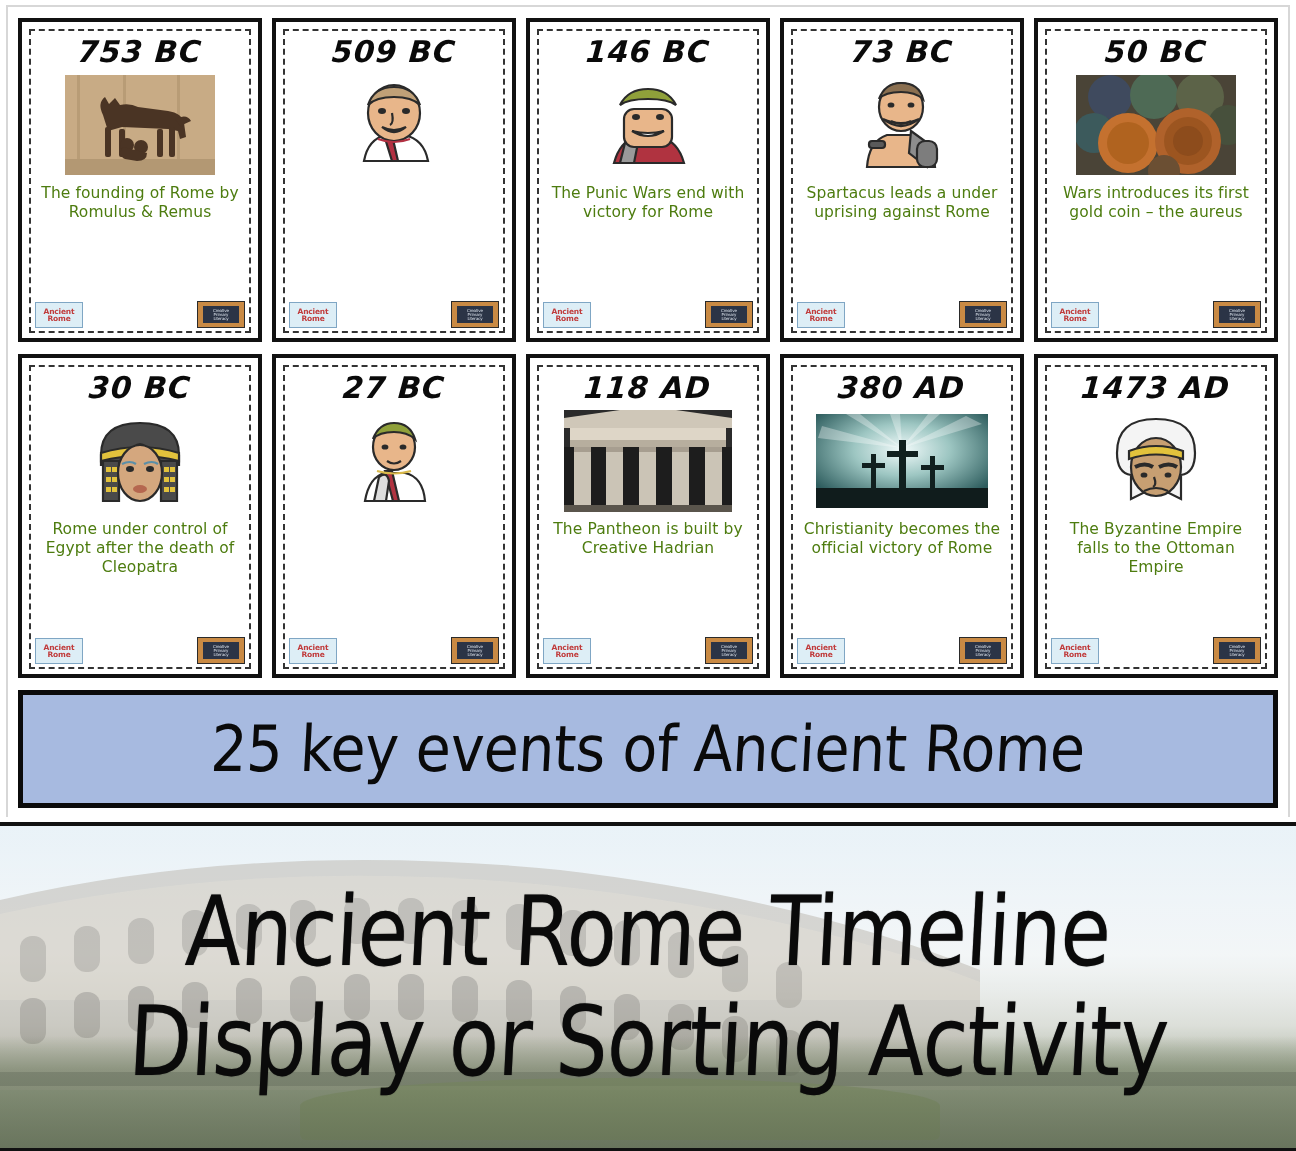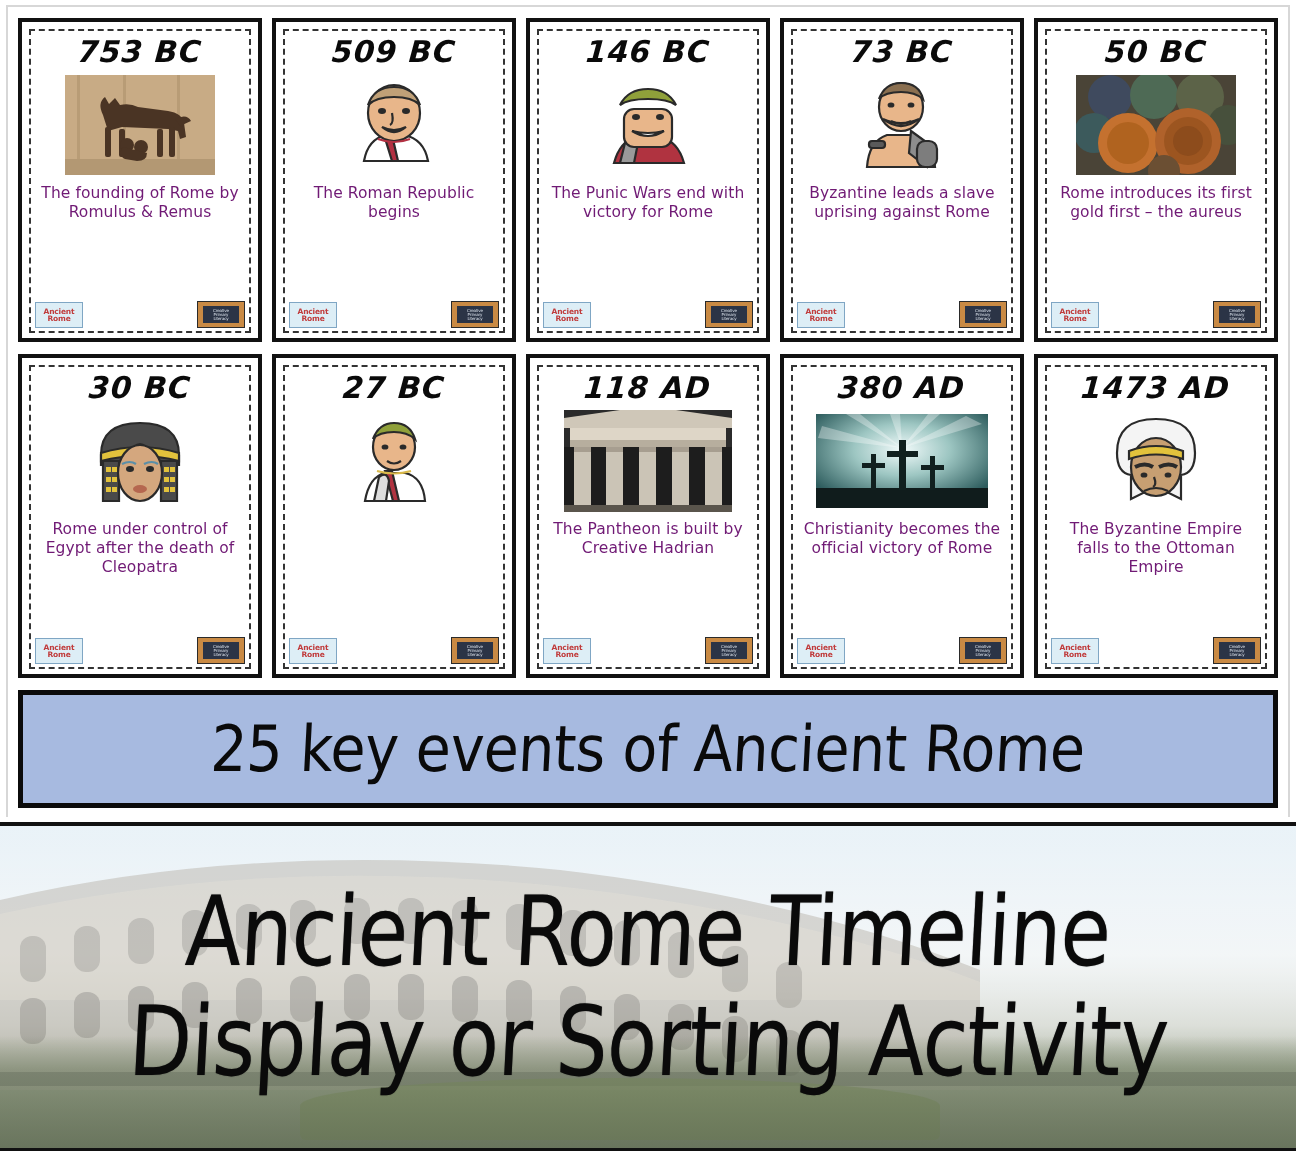--- a/index.html
+++ b/index.html
@@ -85,21 +85,21 @@
     align-items: center;
     justify-content: center;
     position: relative;
   }
   .card-art svg { display: block; }
 
   .card-text {
     font-family: "DejaVu Sans", sans-serif;
     font-size: 15.5px;
     line-height: 1.23;
-    color: #701a75;
+    color: #4d7c0f;
     text-align: center;
     margin-top: 5px;
     padding: 0 2px;
     letter-spacing: 0.1px;
     flex: 1 1 auto;
   }
 
   .card-footer {
     position: absolute;
     left: 4px;
@@ -336,21 +336,20 @@
               <ellipse cx="60" cy="40" rx="26" ry="28" fill="#e8b68a"></ellipse>
               <path d="M34 32 q6 -18 26 -18 q20 0 26 18 q-8 -8 -26 -8 q-18 0 -26 8z" fill="#c0a077"></path>
               <ellipse cx="48" cy="38" rx="4" ry="3" fill="#2a2a2a" stroke="none"></ellipse>
               <ellipse cx="72" cy="38" rx="4" ry="3" fill="#2a2a2a" stroke="none"></ellipse>
               <path d="M58 40 q2 10 -2 12" fill="none"></path>
               <path d="M48 54 q12 10 24 0 q-12 6 -24 0z" fill="#8c3a3a"></path>
               <path d="M44 66 q16 6 32 0" fill="none" stroke="#b23041"></path>
             </g>
           </svg>
         </div>
-        <div class="card-text">The Roman Republic begins</div>
         <div class="card-footer">
           <div class="badge-rome">
             <span>Ancient</span>
             <span>Rome</span>
           </div>
           <div class="badge-board">
             <div class="board-face">
               <span>Creative</span>
               <span>Primary</span>
               <span>Literacy</span>
@@ -406,21 +405,21 @@
               <rect x="26" y="66" width="16" height="7" rx="3" fill="#5a5a5a"></rect>
               <ellipse cx="58" cy="32" rx="22" ry="24" fill="#e8b68a"></ellipse>
               <path d="M36 24 q6 -16 22 -16 q18 0 22 16 q-8 -7 -22 -7 q-16 0 -22 7z" fill="#8a6f50"></path>
               <ellipse cx="48" cy="30" rx="3.4" ry="2.6" fill="#2a2a2a" stroke="none"></ellipse>
               <ellipse cx="68" cy="30" rx="3.4" ry="2.6" fill="#2a2a2a" stroke="none"></ellipse>
               <path d="M40 44 q18 14 36 0 q-18 8 -36 0z" fill="#9b7d5c"></path>
               <path d="M48 46 q10 6 20 0" fill="none"></path>
             </g>
           </svg>
         </div>
-        <div class="card-text">Byzantine leads a slave uprising against Rome</div>
+        <div class="card-text">Spartacus leads a under uprising against Rome</div>
         <div class="card-footer">
           <div class="badge-rome">
             <span>Ancient</span>
             <span>Rome</span>
           </div>
           <div class="badge-board">
             <div class="board-face">
               <span>Creative</span>
               <span>Primary</span>
               <span>Literacy</span>
@@ -442,21 +441,21 @@
             <circle cx="152" cy="50" r="20" fill="#47503c"></circle>
             <circle cx="18" cy="58" r="20" fill="#3c5a5c"></circle>
             <circle cx="52" cy="68" r="30" fill="#c4712f"></circle>
             <circle cx="52" cy="68" r="21" fill="#b0631f"></circle>
             <circle cx="112" cy="66" r="33" fill="#b0622b"></circle>
             <circle cx="112" cy="66" r="24" fill="#9c5520"></circle>
             <circle cx="112" cy="66" r="15" fill="#8d4c1c"></circle>
             <circle cx="88" cy="96" r="16" fill="#6b4f33"></circle>
           </svg>
         </div>
-        <div class="card-text">Rome introduces its first gold first – the aureus</div>
+        <div class="card-text">Wars introduces its first gold coin – the aureus</div>
         <div class="card-footer">
           <div class="badge-rome">
             <span>Ancient</span>
             <span>Rome</span>
           </div>
           <div class="badge-board">
             <div class="board-face">
               <span>Creative</span>
               <span>Primary</span>
               <span>Literacy</span>

